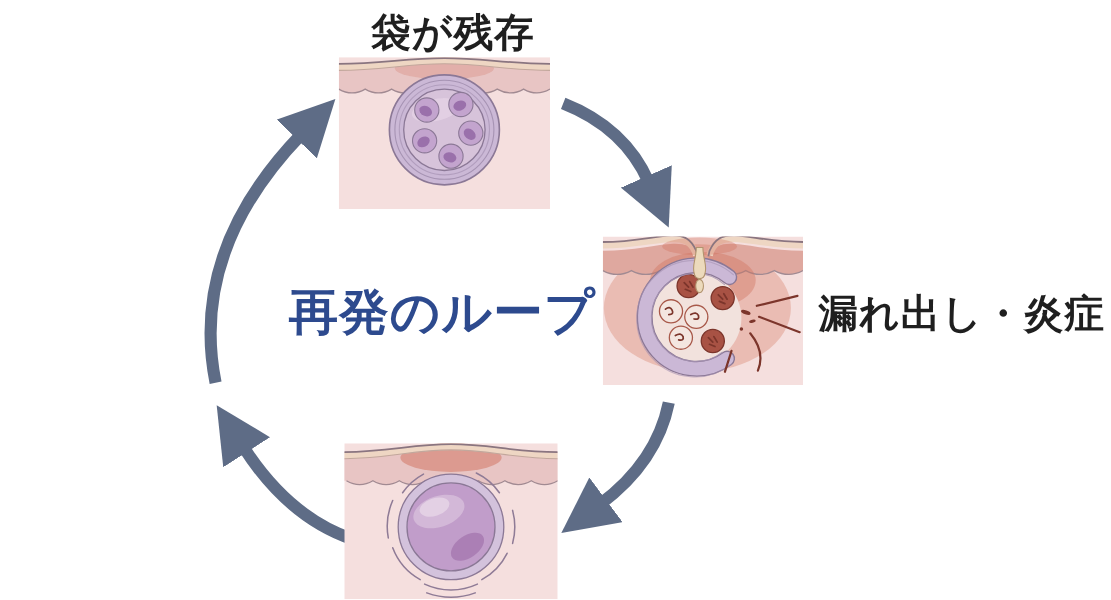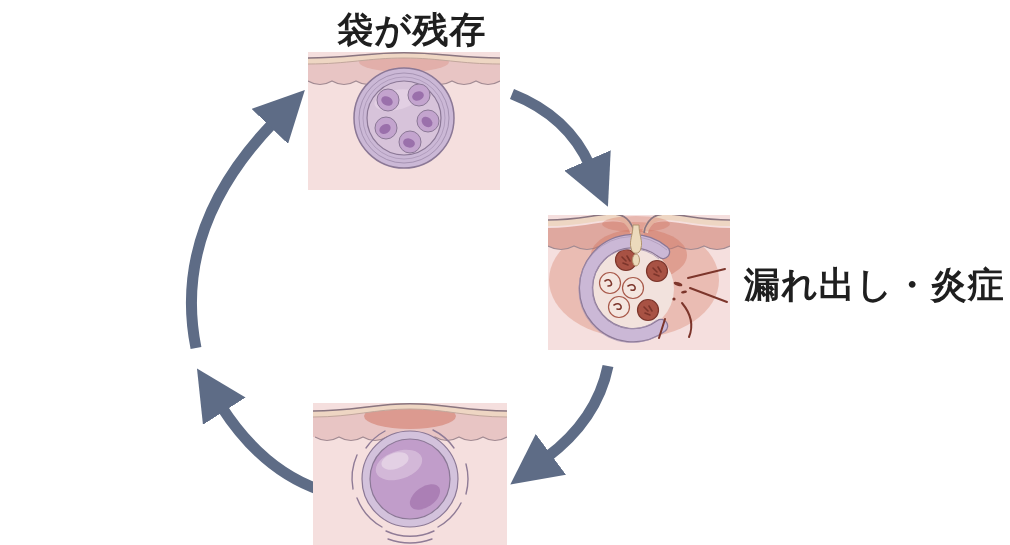--- a/index.html
+++ b/index.html
@@ -67,20 +67,21 @@
       </marker>
     </defs>
     <path class="arrow-line" marker-end="url(#ah)" d="M 512,94 Q 568,116 590,166"></path>
     <path class="arrow-line" marker-end="url(#ah)" d="M 608,366 Q 597,420 546,458"></path>
     <path class="arrow-line" marker-end="url(#ah)" d="M 320,490 Q 262,470 221,406"></path>
     <path class="arrow-line" marker-end="url(#ah)" d="M 196,348 Q 172,228 274,122"></path>
   </svg>
 
   <div class="stage-label label-top">袋が残存</div>
   <div class="stage-label label-right">漏れ出し・炎症</div>
+  <div class="center-title">再発のループ</div>
 
   <svg class="illu illu-top" width="192" height="138" viewBox="0 0 192 138">
     <rect class="skin-bg" width="192" height="138"></rect>
     <g>
       <path class="dermis" d="M0,8 C40,8 60,2 96,2 C132,2 152,8 192,8 L192,29
         Q180,36 168,29 Q156,36 144,29 Q132,36 120,29 Q108,36 96,29
         Q84,36 72,29 Q60,36 48,29 Q36,36 24,29 Q12,36 0,29 Z"></path>
       <ellipse class="bump-shade" cx="96" cy="10" rx="45" ry="10" opacity="0.25"></ellipse>
       <path class="wavy" d="M192,29 Q180,36 168,29 Q156,36 144,29 Q132,36 120,29
         Q108,36 96,29 Q84,36 72,29 Q60,36 48,29 Q36,36 24,29 Q12,36 0,29"></path>

